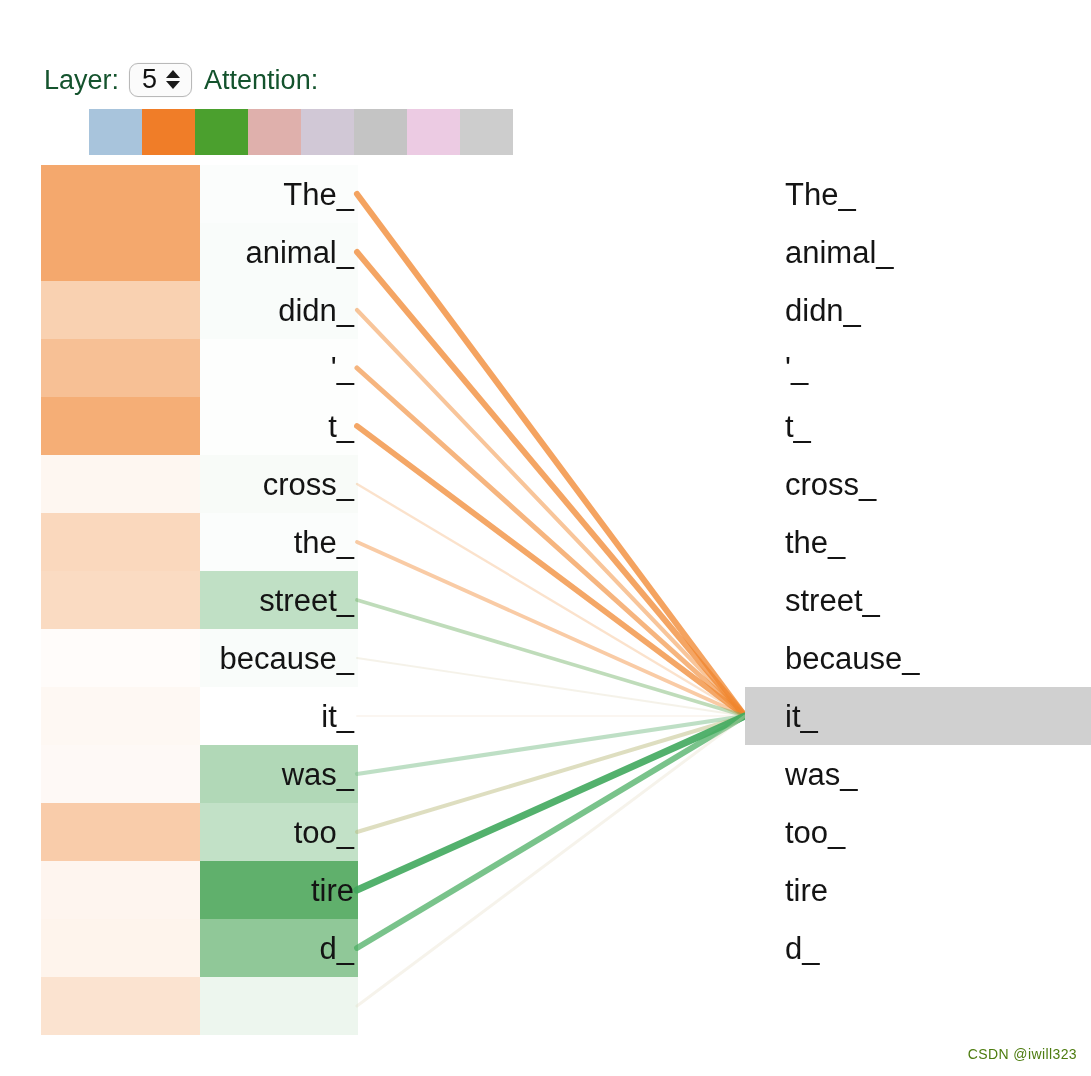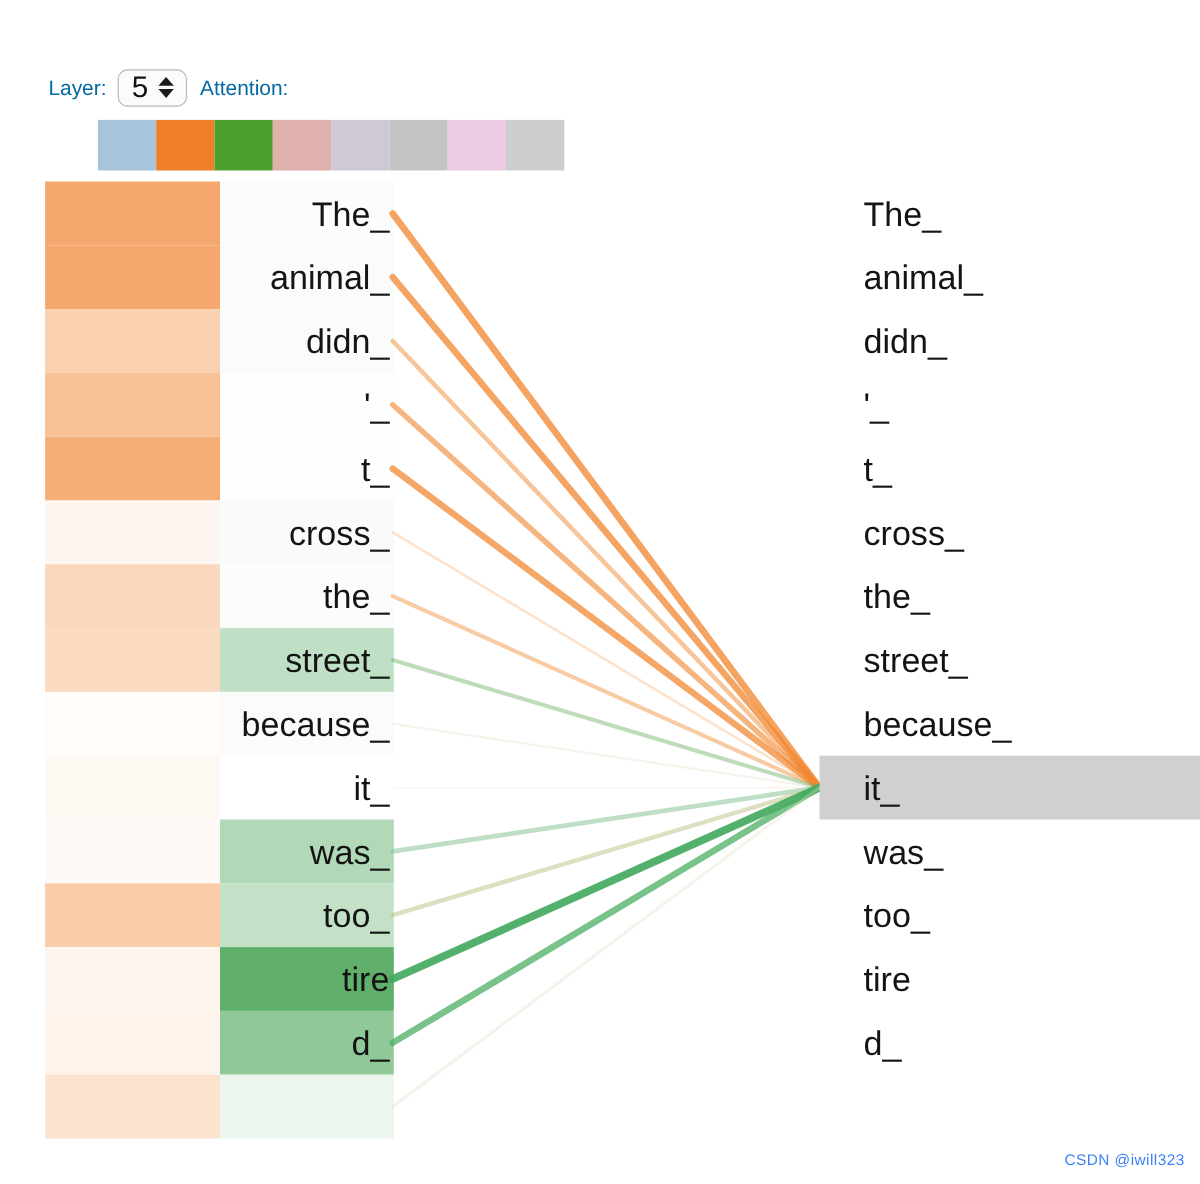--- a/index.html
+++ b/index.html
@@ -20,22 +20,22 @@
   #toolbar {
     position: absolute;
     left: 44px;
     top: 58px;
     height: 44px;
     display: flex;
     align-items: center;
     white-space: nowrap;
   }
   .ctrl-label {
-    font-size: 19px;
-    color: #0369a1;
+    font-size: 27px;
+    color: #14532d;
     line-height: 1;
     margin-right: 10px;
   }
   .spinbox {
     display: inline-flex;
     align-items: center;
     justify-content: center;
     gap: 9px;
     border: 1px solid #b9b9b9;
     border-radius: 9px;
@@ -147,21 +147,21 @@
     height: 1076px;
     pointer-events: none;
   }
 
   
   #watermark {
     position: absolute;
     right: 14px;
     bottom: 14px;
     font-size: 14px;
-    color: #3b82f6;
+    color: #4d7c0f;
     letter-spacing: 0.4px;
   }
 </style>
 </head>
 <body>
 
 <div id="toolbar">
   <span class="ctrl-label">Layer:</span>
   <span class="spinbox" id="layer-select">
     <span class="val">5</span>

